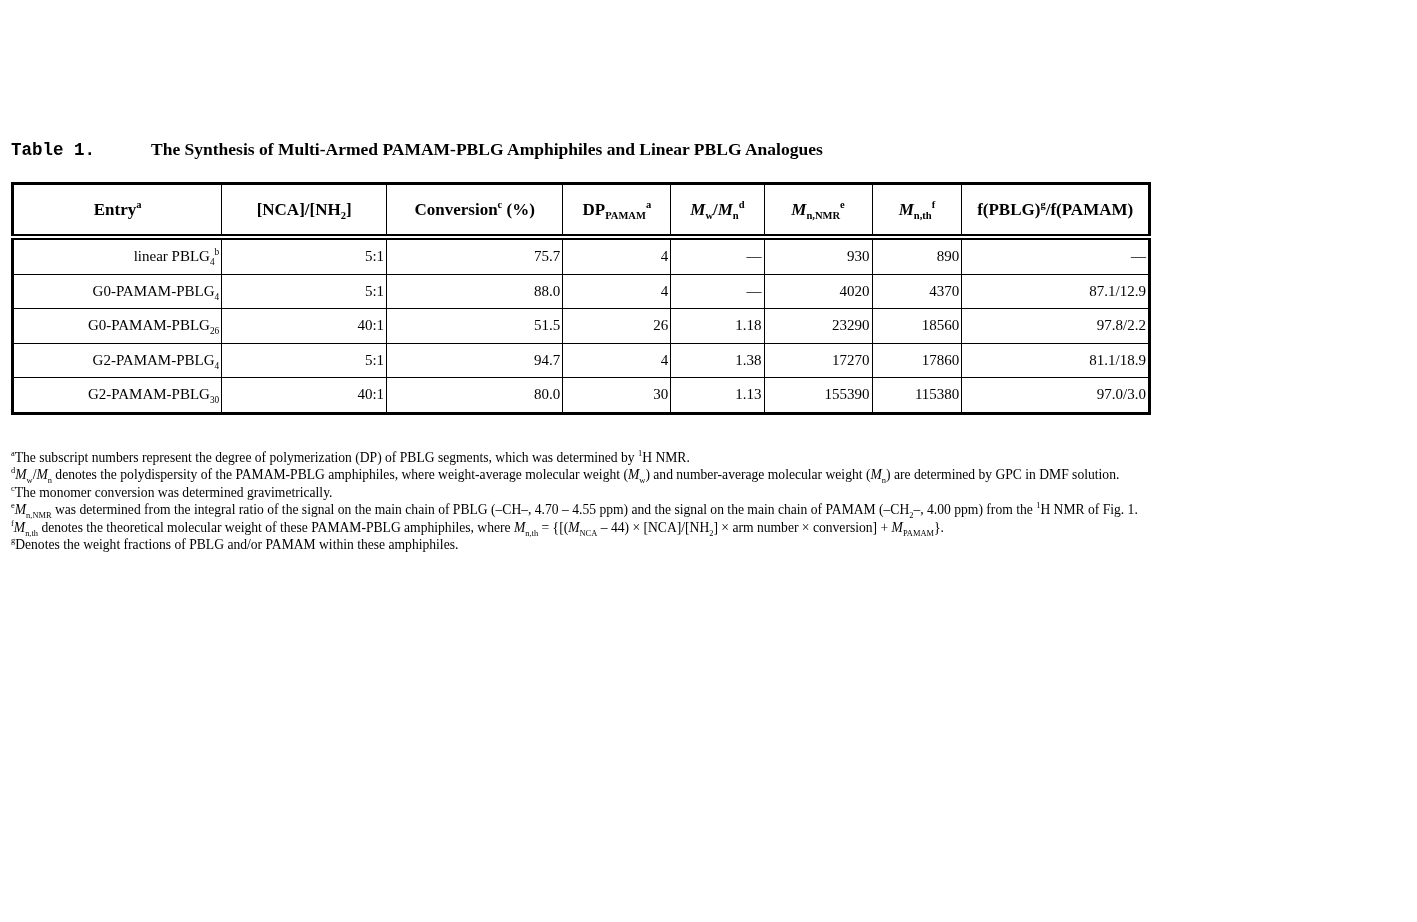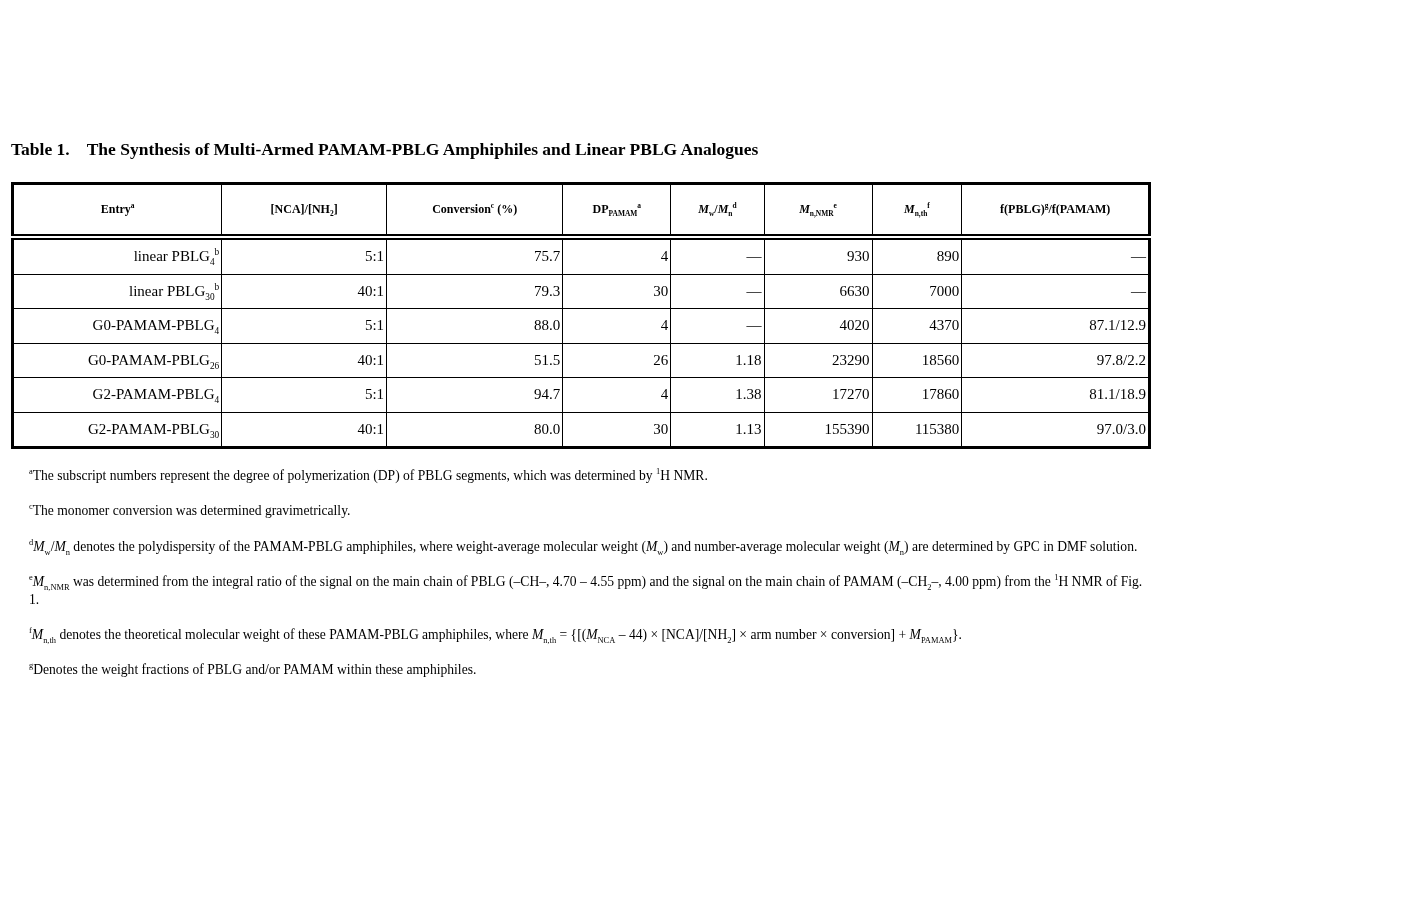--- a/index.html
+++ b/index.html
@@ -10,49 +10,49 @@
     font-family: "Liberation Serif", "DejaVu Serif", serif;
     color: #000000;
     -webkit-font-smoothing: antialiased;
   }
   .page { position: absolute; inset: 0; background: #ffffff; }
 
   .doc-title {
     position: absolute; left: 11px; top: 139px;
     font-size: 17.5px; font-weight: bold; white-space: nowrap;
   }
-  .doc-title .title-label { margin-right: 17px; }
+  .doc-title .title-label { margin-right: 56px; font-family: Liberation Mono, monospace; }
 
   table.data-table {
     position: absolute; left: 11px; top: 182px; width: 1140px;
     border-collapse: collapse; table-layout: fixed;
     border: 3px solid #000;
     font-size: 15px;
   }
   .data-table th, .data-table td {
     border: 1.5px solid #000;
     text-align: center; vertical-align: middle;
     padding: 0 2px;
     overflow: hidden; white-space: nowrap;
   }
   .data-table thead th {
     height: 49px; font-weight: bold;
     border-bottom: 6px double #000;
-    font-size: 12px;
+    font-size: 17px;
   }
   .data-table tbody td { height: 33.5px; font-weight: normal; text-align: right; }
 
   sup { font-size: 0.62em; vertical-align: super; line-height: 0; }
   sub { font-size: 0.62em; vertical-align: sub; line-height: 0; }
 
   .footnotes {
     position: absolute; left: 11px; top: 449px; width: 1150px;
     font-size: 13.6px; line-height: 17.4px;
   }
-  .footnote { margin: 18px; }
+  .footnote { margin: 0; }
 </style>
 </head>
 <body>
 
 <div class="page">
 
   <div class="doc-title">
     <span class="title-label">Table 1.</span><span class="title-text">The Synthesis of Multi-Armed PAMAM-PBLG Amphiphiles and Linear PBLG Analogues</span>
   </div>
 
@@ -81,30 +81,20 @@
     </thead>
     <tbody>
       <tr>
         <td>linear PBLG<sub>4</sub><sup>b</sup></td>
         <td>5:1</td>
         <td>75.7</td>
         <td>4</td>
         <td>—</td>
         <td>930</td>
         <td>890</td>
-        <td>—</td>
-      </tr>
-      <tr>
-        <td>linear PBLG<sub>30</sub><sup>b</sup></td>
-        <td>40:1</td>
-        <td>79.3</td>
-        <td>30</td>
-        <td>—</td>
-        <td>6630</td>
-        <td>7000</td>
         <td>—</td>
       </tr>
       <tr>
         <td>G0-PAMAM-PBLG<sub>4</sub></td>
         <td>5:1</td>
         <td>88.0</td>
         <td>4</td>
         <td>—</td>
         <td>4020</td>
         <td>4370</td>
@@ -138,20 +128,20 @@
         <td>1.13</td>
         <td>155390</td>
         <td>115380</td>
         <td>97.0/3.0</td>
       </tr>
     </tbody>
   </table>
 
   <div class="footnotes">
     <div class="footnote"><sup>a</sup>The subscript numbers represent the degree of polymerization (DP) of PBLG segments, which was determined by <sup>1</sup>H NMR.</div>
+    <div class="footnote"><sup>d</sup><i>M</i><sub>w</sub>/<i>M</i><sub>n</sub> denotes the polydispersity of the PAMAM-PBLG amphiphiles, where weight-average molecular weight (<i>M</i><sub>w</sub>) and number-average molecular weight (<i>M</i><sub>n</sub>) are determined by GPC in DMF solution.</div>
     <div class="footnote"><sup>c</sup>The monomer conversion was determined gravimetrically.</div>
-    <div class="footnote"><sup>d</sup><i>M</i><sub>w</sub>/<i>M</i><sub>n</sub> denotes the polydispersity of the PAMAM-PBLG amphiphiles, where weight-average molecular weight (<i>M</i><sub>w</sub>) and number-average molecular weight (<i>M</i><sub>n</sub>) are determined by GPC in DMF solution.</div>
     <div class="footnote"><sup>e</sup><i>M</i><sub>n,NMR</sub> was determined from the integral ratio of the signal on the main chain of PBLG (–CH–, 4.70 – 4.55 ppm) and the signal on the main chain of PAMAM (–CH<sub>2</sub>–, 4.00 ppm) from the <sup>1</sup>H NMR of Fig. 1.</div>
     <div class="footnote"><sup>f</sup><i>M</i><sub>n,th</sub> denotes the theoretical molecular weight of these PAMAM-PBLG amphiphiles, where <i>M</i><sub>n,th</sub> = {[(<i>M</i><sub>NCA</sub> – 44) × [NCA]/[NH<sub>2</sub>] × arm number × conversion] + <i>M</i><sub>PAMAM</sub>}.</div>
     <div class="footnote"><sup>g</sup>Denotes the weight fractions of PBLG and/or PAMAM within these amphiphiles.</div>
   </div>
 
 </div>
 
 </body></html>

